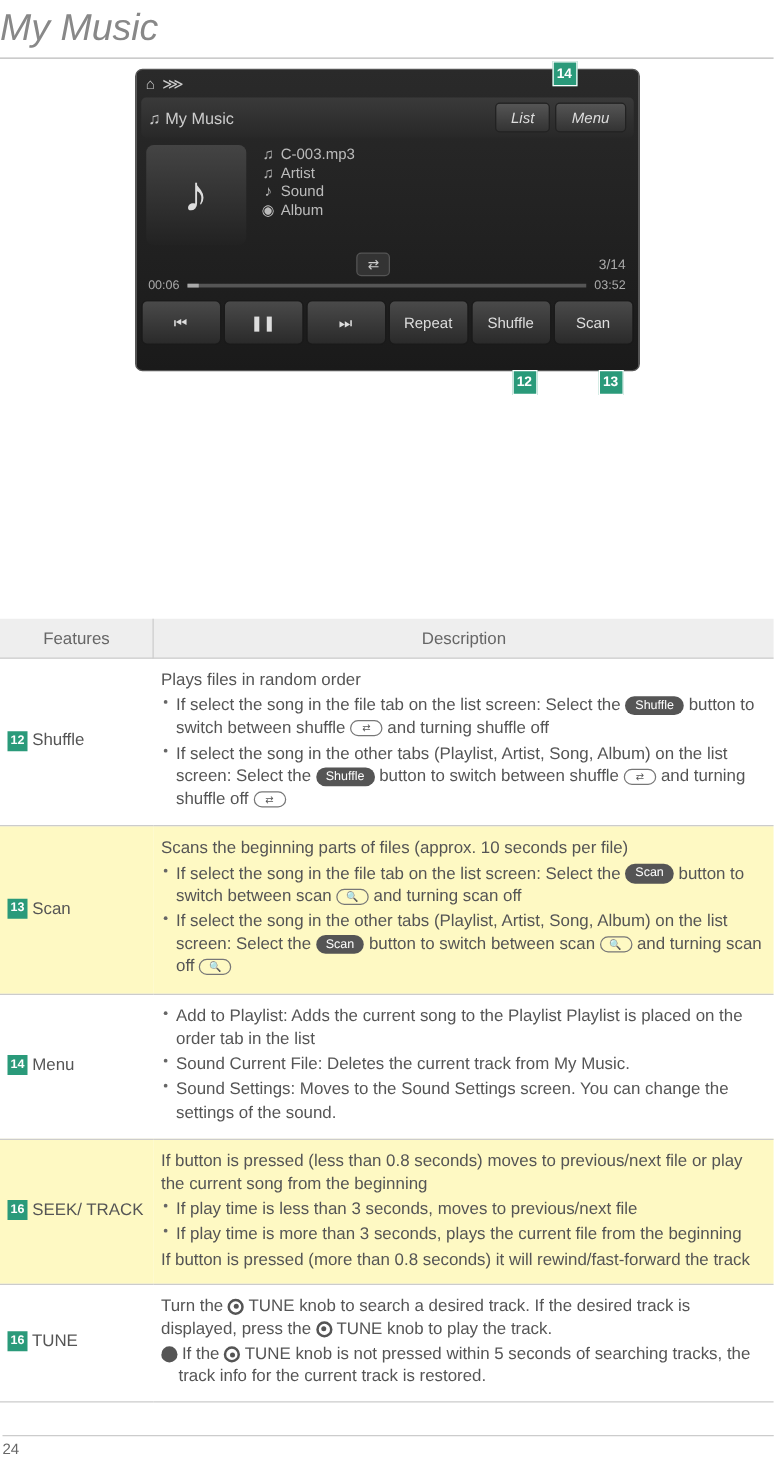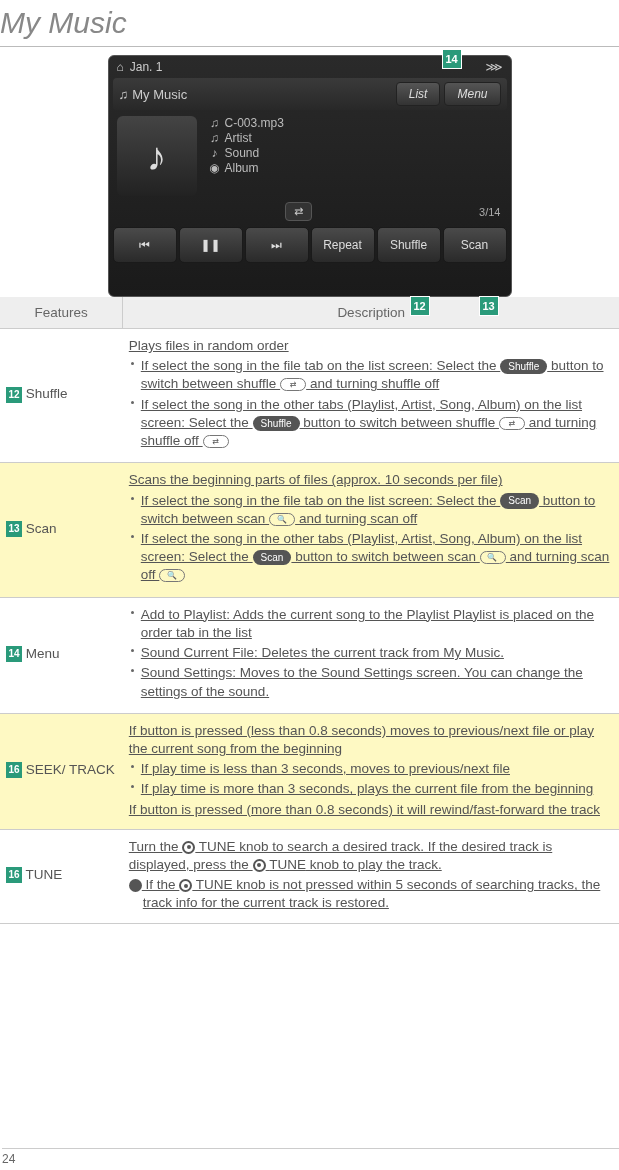--- a/index.html
+++ b/index.html
@@ -150,20 +150,21 @@
     justify-content: center;
     border: 1px solid #fff;
   }
   .co-12 { left: 302px; top: 241px; }
   .co-13 { left: 371px; top: 241px; }
   .co-14 { left: 334px; top: -6px; }
 
   .features-table {
     width: 100%;
     border-collapse: collapse;
+    margin-top: 198px;
     font-size: 13.5px;
     color: #555;
   }
   .features-table th {
     background: #eee;
     font-weight: 400;
     padding: 8px 6px;
     border-bottom: 1px solid #ccc;
     color: #666;
   }
@@ -184,21 +185,21 @@
     width: 16px;
     height: 16px;
     background: #2a9a7a;
     color: #fff;
     font-size: 10px;
     font-weight: bold;
     text-align: center;
     line-height: 16px;
     vertical-align: middle;
   }
-  .desc-cell { line-height: 1.35; text-decoration: underline; }
+  .desc-cell { line-height: 1.35; }
   .desc-cell .lead { margin-bottom: 2px; }
   .desc-cell ul { list-style: none; }
   .desc-cell li { position: relative; padding-left: 12px; margin-bottom: 2px; }
   .desc-cell li .bullet {
     position: absolute;
     left: 2px;
     top: 5px;
     width: 3px;
     height: 3px;
     background: #666;
@@ -275,21 +276,20 @@
 </head>
 <body>
 
 <div class="page-title">My Music</div>
 <div class="hr-under"></div>
 
 <div class="screenshot-wrap">
   <div class="screenshot">
     <div class="ss-status">
       <span>⌂</span>
-      <span class="date">Jan. 1</span>
       <span>⋙</span>
     </div>
     <div class="ss-topbar">
       <span>♫</span>
       <span class="title">My Music</span>
       <span class="btn">List</span>
       <span class="btn">Menu</span>
     </div>
     <div class="ss-mid">
       <div class="ss-art">♪</div>
@@ -310,20 +310,25 @@
             <span class="ico">◉</span>
             <span>Album</span>
           </div>
       </div>
     </div>
     <div class="ss-count-row">
       <span></span>
       <span class="ss-shuffle-icon">⇄</span>
       <span>3/14</span>
     </div>
+    <div class="ss-progress">
+      <span>00:06</span>
+      <div class="ss-bar"></div>
+      <span>03:52</span>
+    </div>
     <div class="ss-controls">
       <div class="ctl">⏮</div>
       <div class="ctl">❚❚</div>
       <div class="ctl">⏭</div>
       <div class="ctl">Repeat</div>
       <div class="ctl">Shuffle</div>
       <div class="ctl">Scan</div>
     </div>
   </div>
   <div class="callout co-12">12</div>

